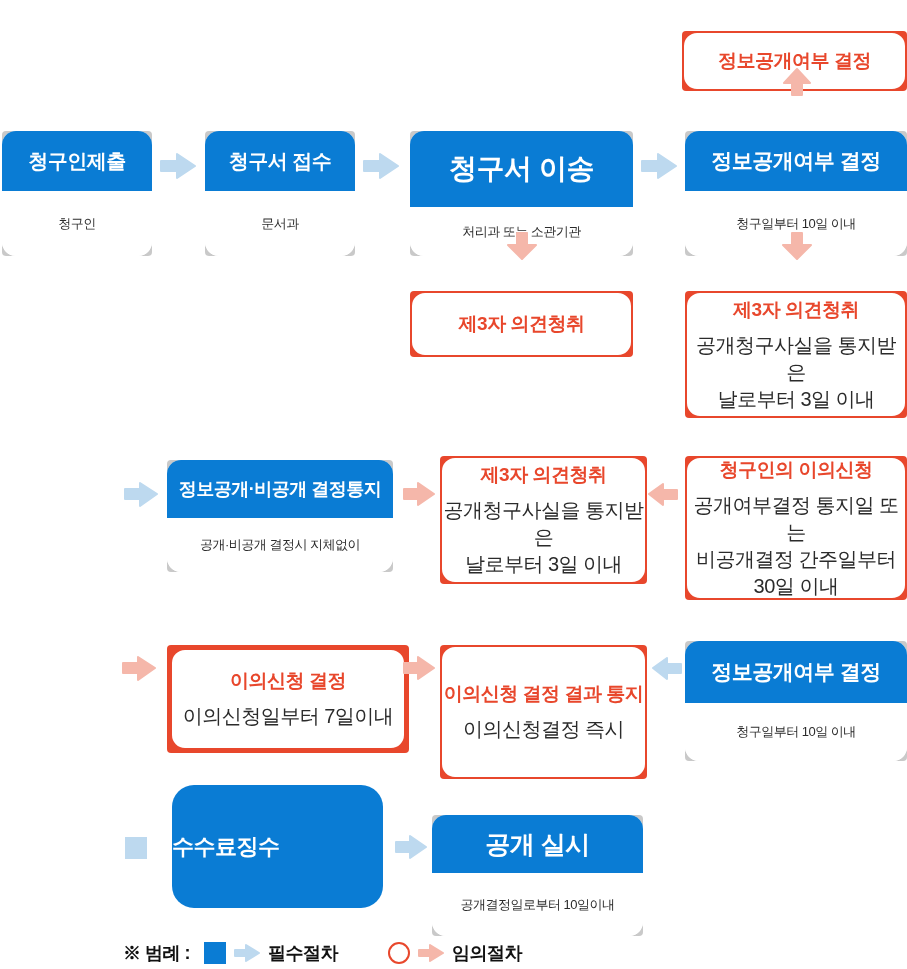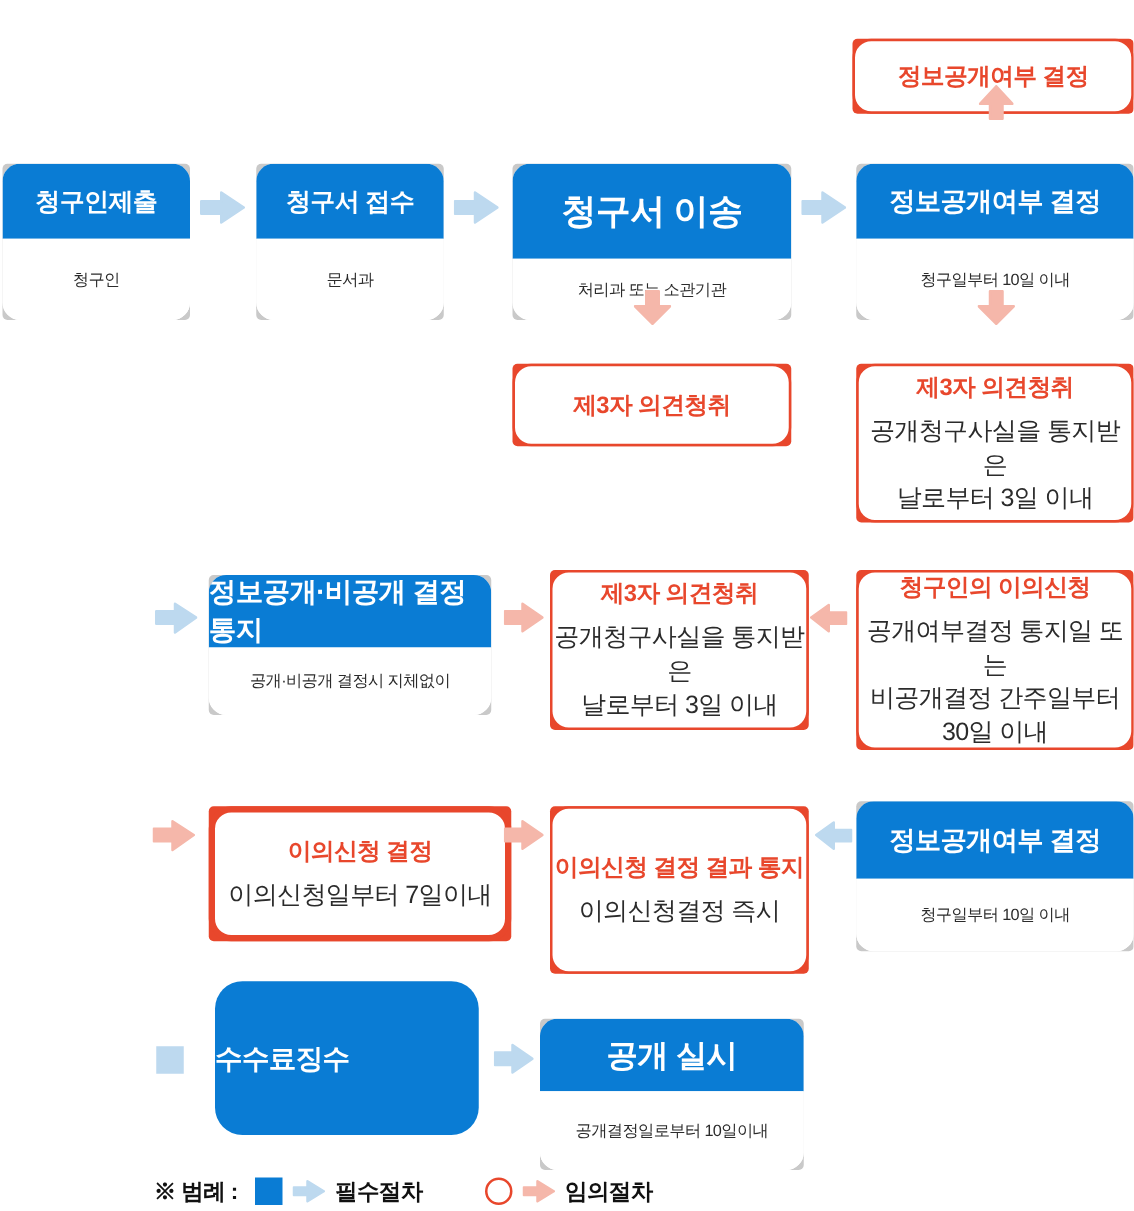--- a/index.html
+++ b/index.html
@@ -99,21 +99,21 @@
       <div class="rbdy">공개청구사실을 통지받은
 날로부터 3일 이내</div>
     </div>
   </div>
 
   <svg class="arw c-lblue" style="left:124px;top:481px" width="34" height="27" viewBox="0 0 34 27">
     <path d="M1,8 H16 V2 L33,13 L16,25 V18 H1 Z" fill="currentColor" stroke="currentColor" stroke-width="2" stroke-linejoin="round"></path>
   </svg>
   <div class="back gray" style="left:167px;top:432px;width:226px;height:112px">
     <div class="blue-node">
-      <div class="hdr" style="height:58px;font-size:22px">정보공개·비공개 결정통지</div>
+      <div class="hdr" style="height:58px;font-size:18px">정보공개·비공개 결정통지</div>
       <div class="bdy">공개·비공개 결정시 지체없이</div>
     </div>
   </div>
   <svg class="arw c-pink" style="left:403px;top:481px" width="32" height="26" viewBox="0 0 32 26">
     <path d="M1,8 H15 V2 L31,13 L15,24 V18 H1 Z" fill="currentColor" stroke="currentColor" stroke-width="2" stroke-linejoin="round"></path>
   </svg>
   <div class="back red" style="left:440px;top:428px;width:207px;height:128px">
     <div class="red-node">
       <div class="rhdr">제3자 의견청취</div>
       <div class="rbdy">공개청구사실을 통지받은

